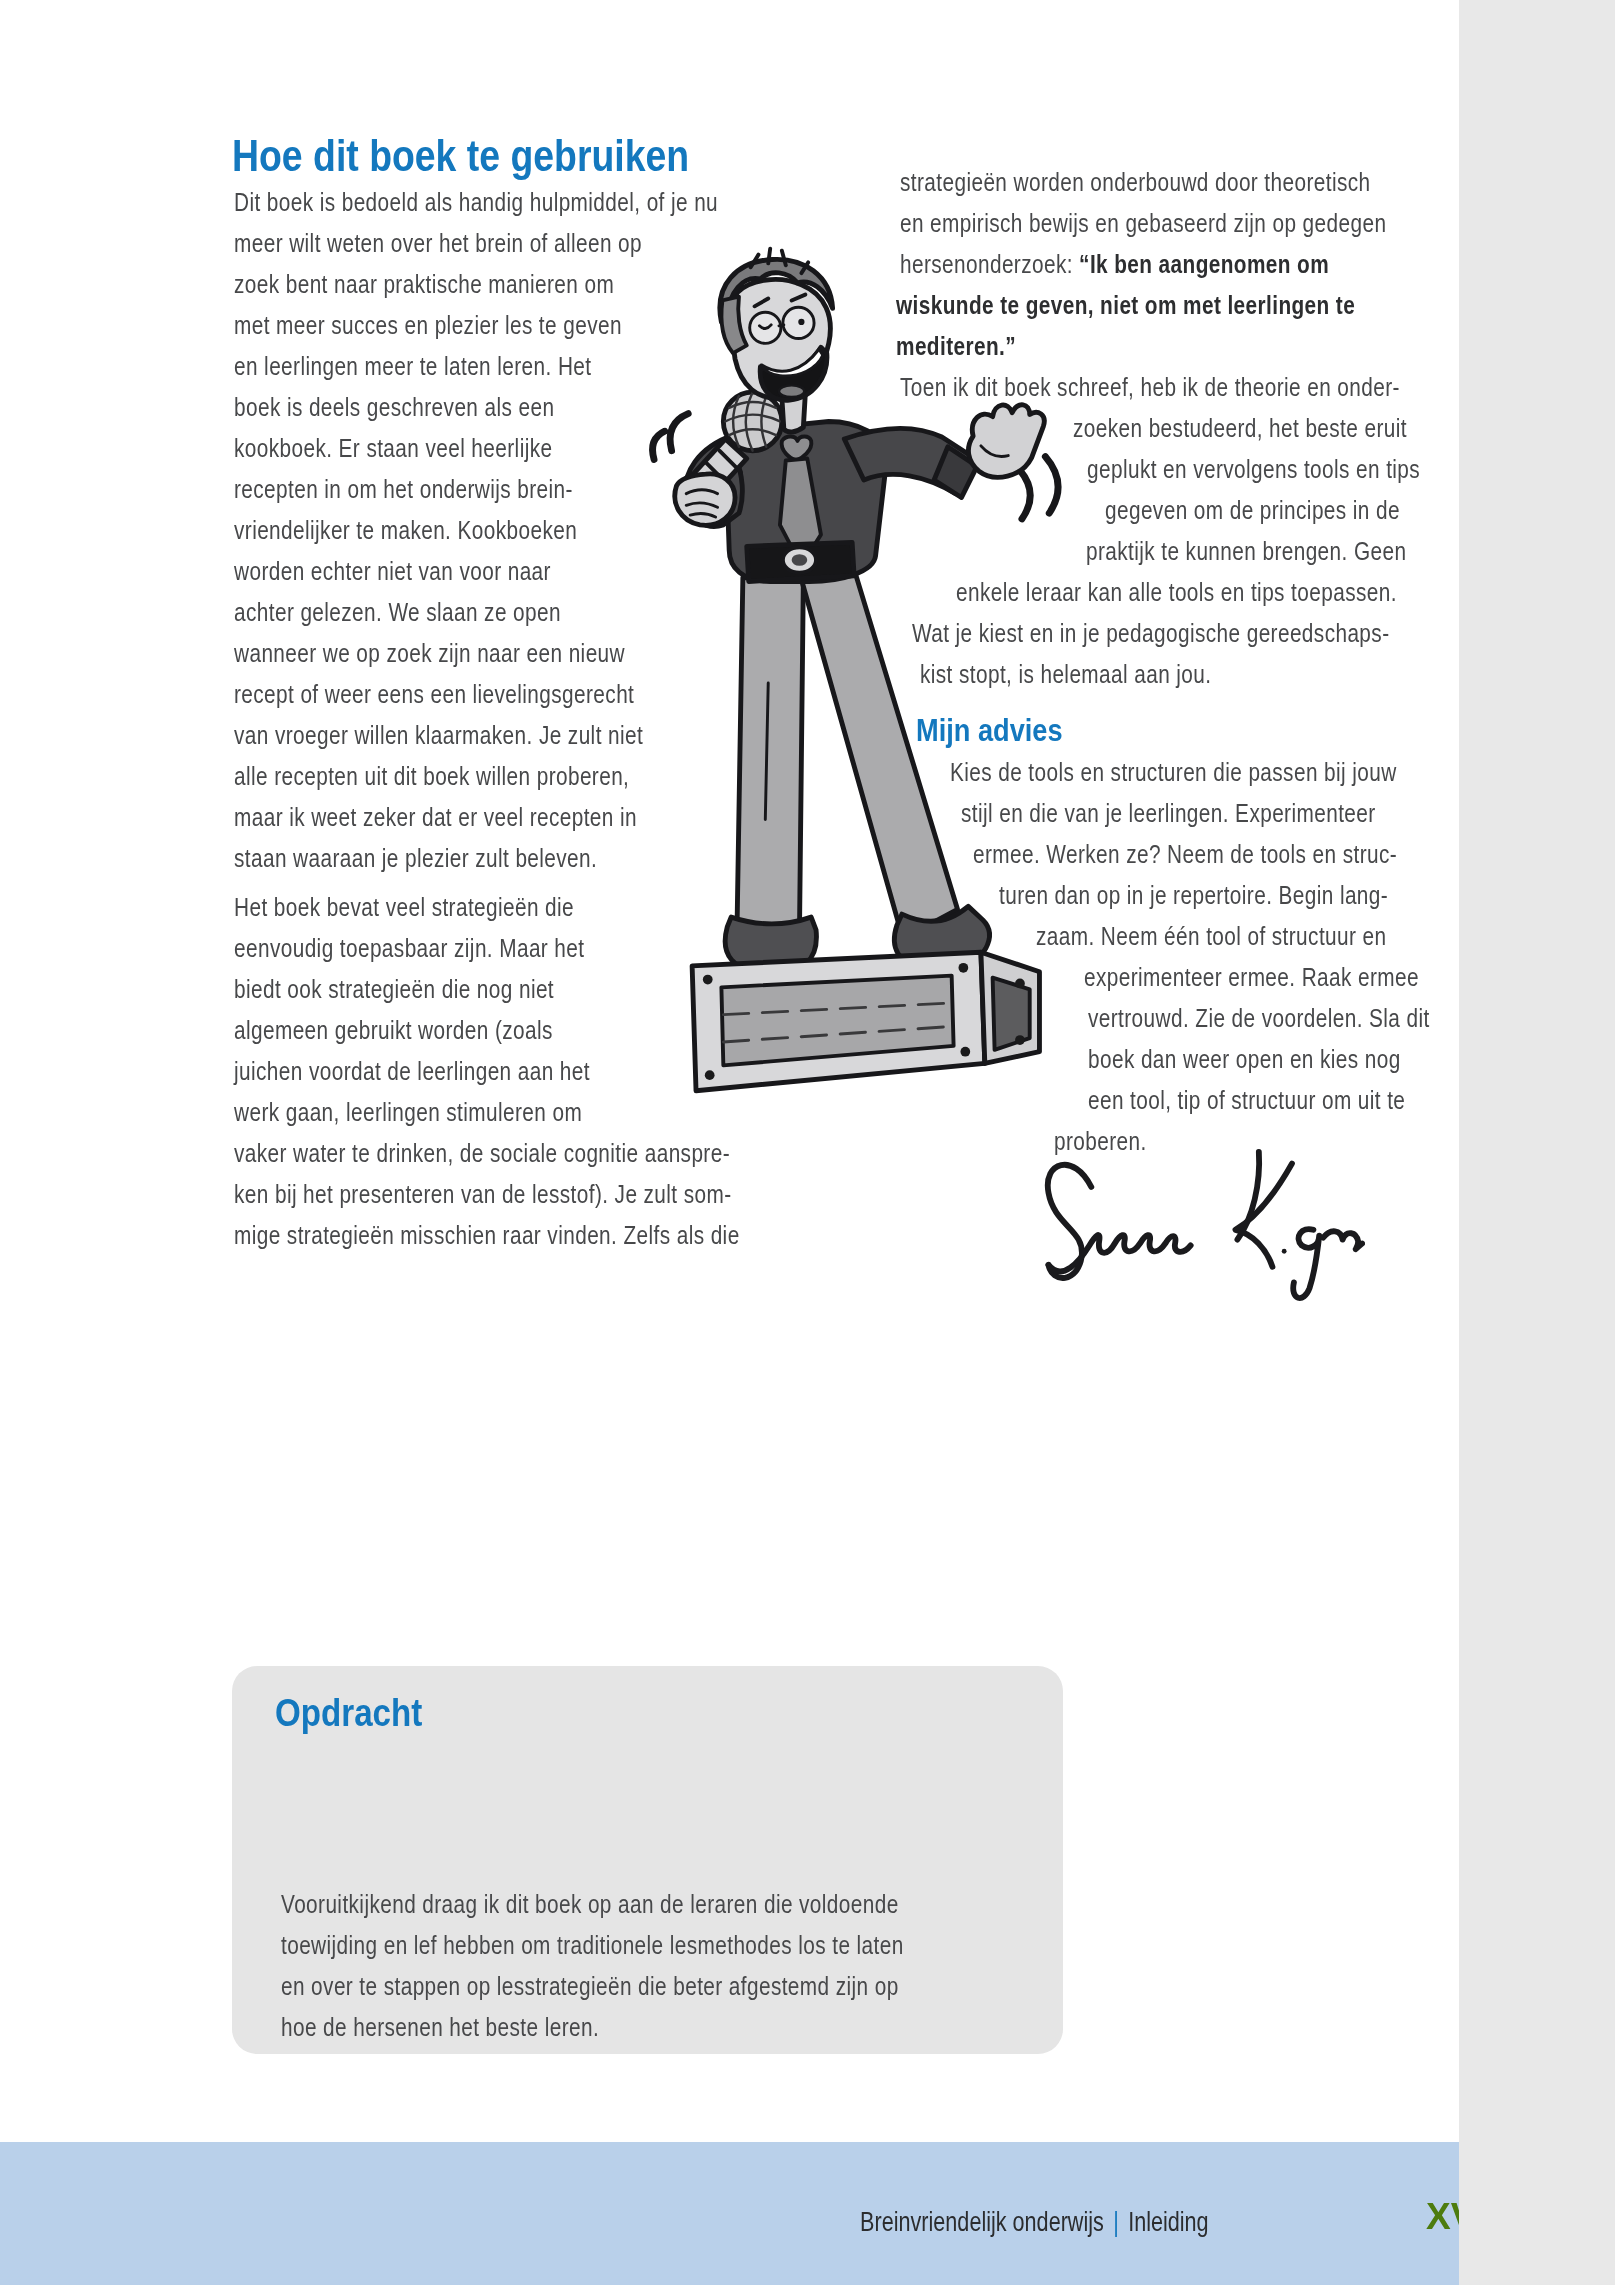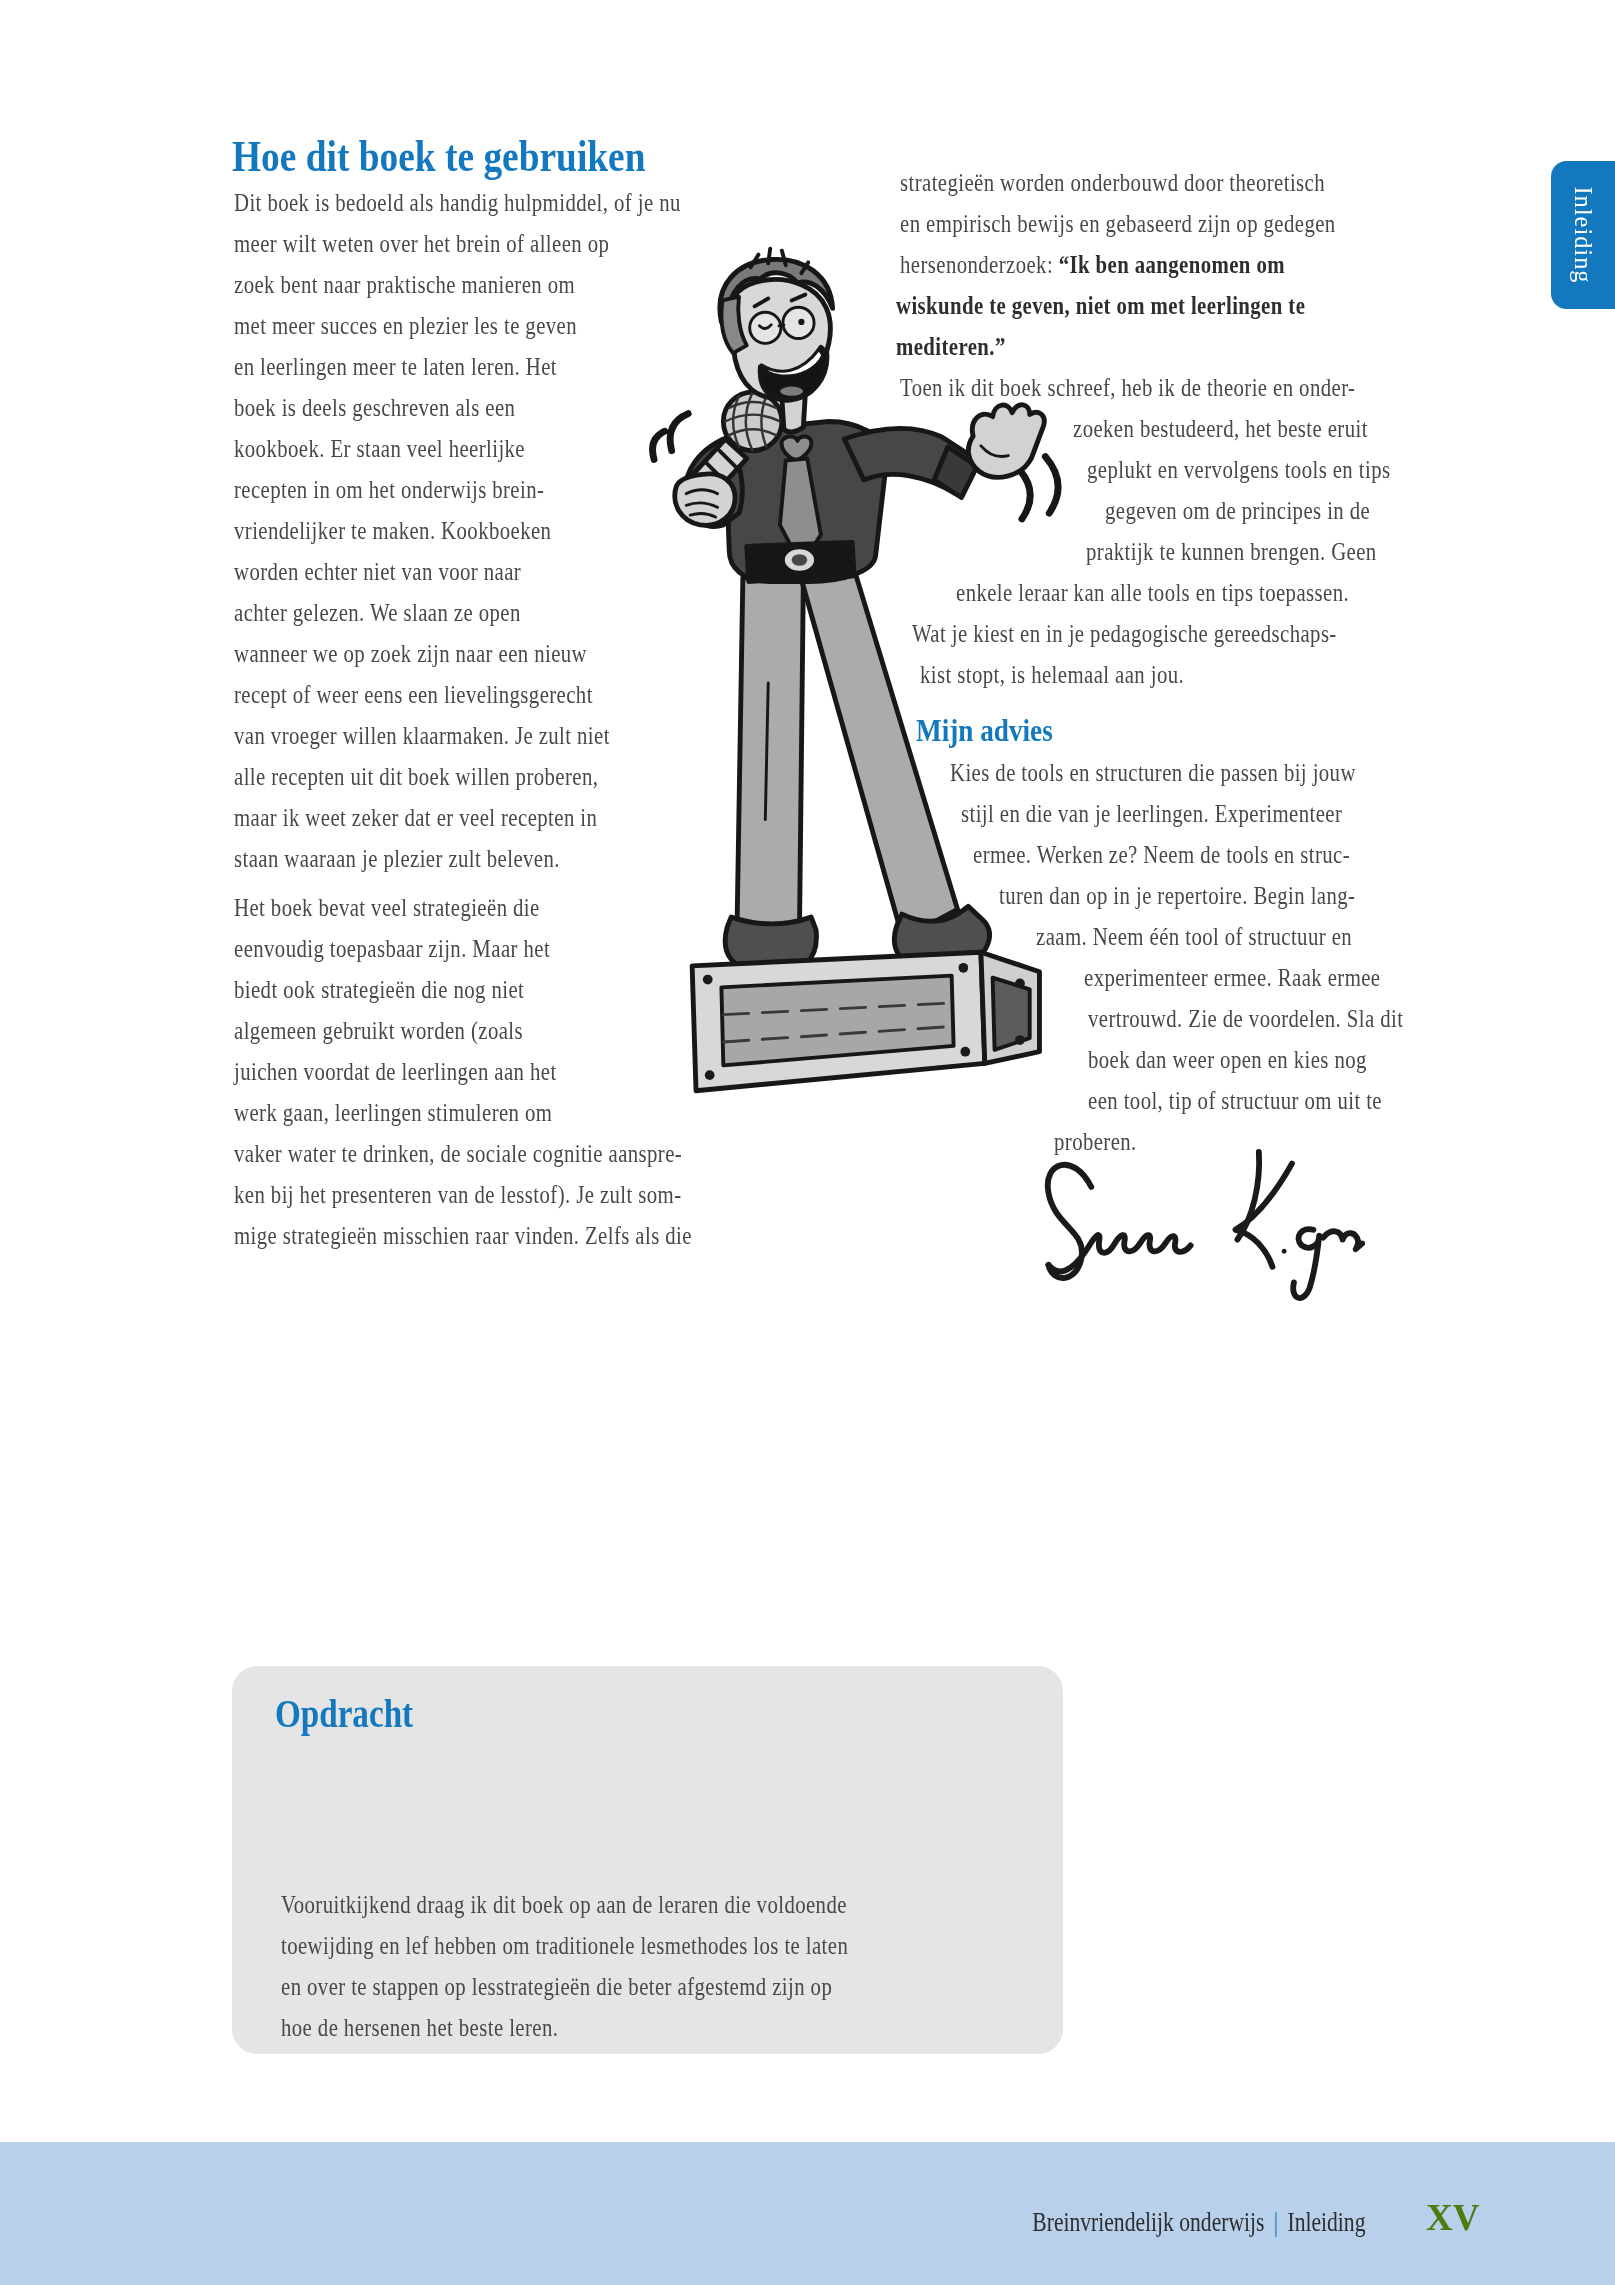--- a/index.html
+++ b/index.html
@@ -1,17 +1,17 @@
 <!DOCTYPE html>
 <html><head>
 <meta charset="utf-8">
 <style>
   html,body{margin:0;padding:0;background:#e8e8e8;}
-  .page{position:relative;width:1615px;height:2286px;background:#ffffff;overflow:hidden;
-        font-family:Liberation Serif, serif;color:#47484a;}
+  .page{position:relative;width:1459px;height:2286px;background:#ffffff;overflow:hidden;
+        font-family:Liberation Sans, sans-serif;color:#47484a;}
   .title{position:absolute;left:232px;top:131px;margin:0;font-size:44px;font-weight:700;color:#1478be;
          white-space:nowrap;transform-origin:0 50%;transform:scaleX(.85);}
   .col{position:absolute;}
   .colL{left:234px;top:182px;}
   .colR{left:882px;top:162px;}
   .ln{height:41px;line-height:41px;font-size:26px;letter-spacing:0.5px;white-space:nowrap;
       transform-origin:0 50%;transform:scaleX(.8);color:#47484a;}
   .ln .b{font-weight:700;color:#2d2e30;}
   #lp2{margin-top:8px;}
   .advies-h{margin:13.7px 0 0 34px;height:43px;line-height:43px;font-size:32px;font-weight:700;color:#1478be;

